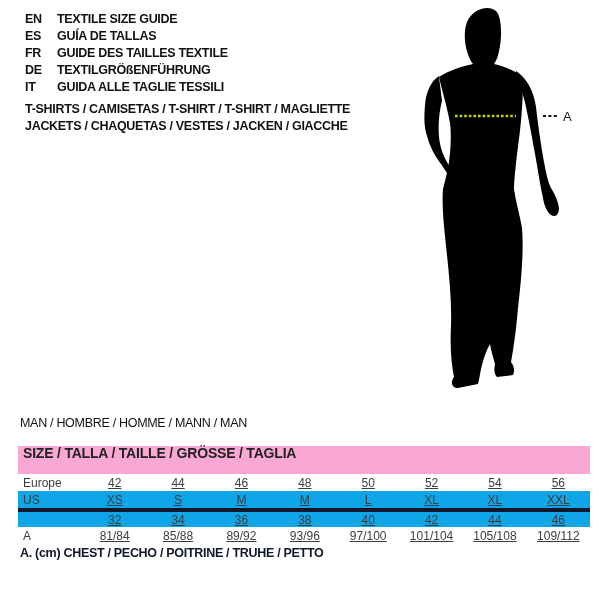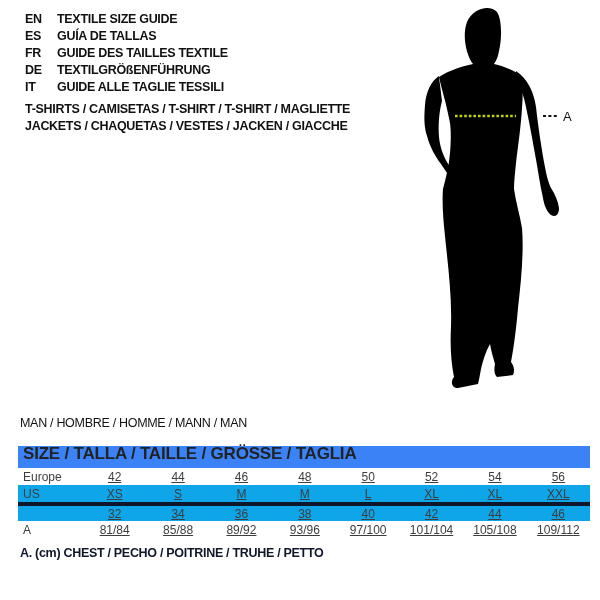--- a/index.html
+++ b/index.html
@@ -67,26 +67,26 @@
   
   .size-table {
     position: absolute;
     left: 18px;
     top: 446px;
     width: 572px;
     font-size: 12px;
     color: #3d3d3d;
   }
   .table-header {
-    background: #3b82f6;
-    height: 22px;
+    background: #f9a8d4;
+    height: 28px;
     line-height: 15px;
     padding-left: 5px;
     font-weight: bold;
-    font-size: 17px;
+    font-size: 14px;
     letter-spacing: -0.2px;
     color: #222222;
   }
   .table-row {
     display: flex;
     height: 17px;
     align-items: center;
   }
   .table-row.stripe { background: #0ea5e9; }
   .table-row.gap-top { border-top: 4px solid #0f172a; height: 19px; }
@@ -129,21 +129,21 @@
     <div class="lang-row">
       <span class="lang-code">FR</span>
       <span class="lang-label">GUIDE DES TAILLES TEXTILE</span>
     </div>
     <div class="lang-row">
       <span class="lang-code">DE</span>
       <span class="lang-label">TEXTILGRÖßENFÜHRUNG</span>
     </div>
     <div class="lang-row">
       <span class="lang-code">IT</span>
-      <span class="lang-label">GUIDE ALLE TAGLIE TESSILI</span>
+      <span class="lang-label">GUIDA ALLE TAGLIE TESSILI</span>
     </div>
   </div>
 
   <div class="product-lines">
     <div class="product-line">T-SHIRTS / CAMISETAS / T-SHIRT / T-SHIRT / MAGLIETTE</div>
     <div class="product-line">JACKETS / CHAQUETAS / VESTES / JACKEN / GIACCHE</div>
   </div>
 
   <div class="figure-area">
     <svg width="190" height="400" viewBox="0 0 190 400">

